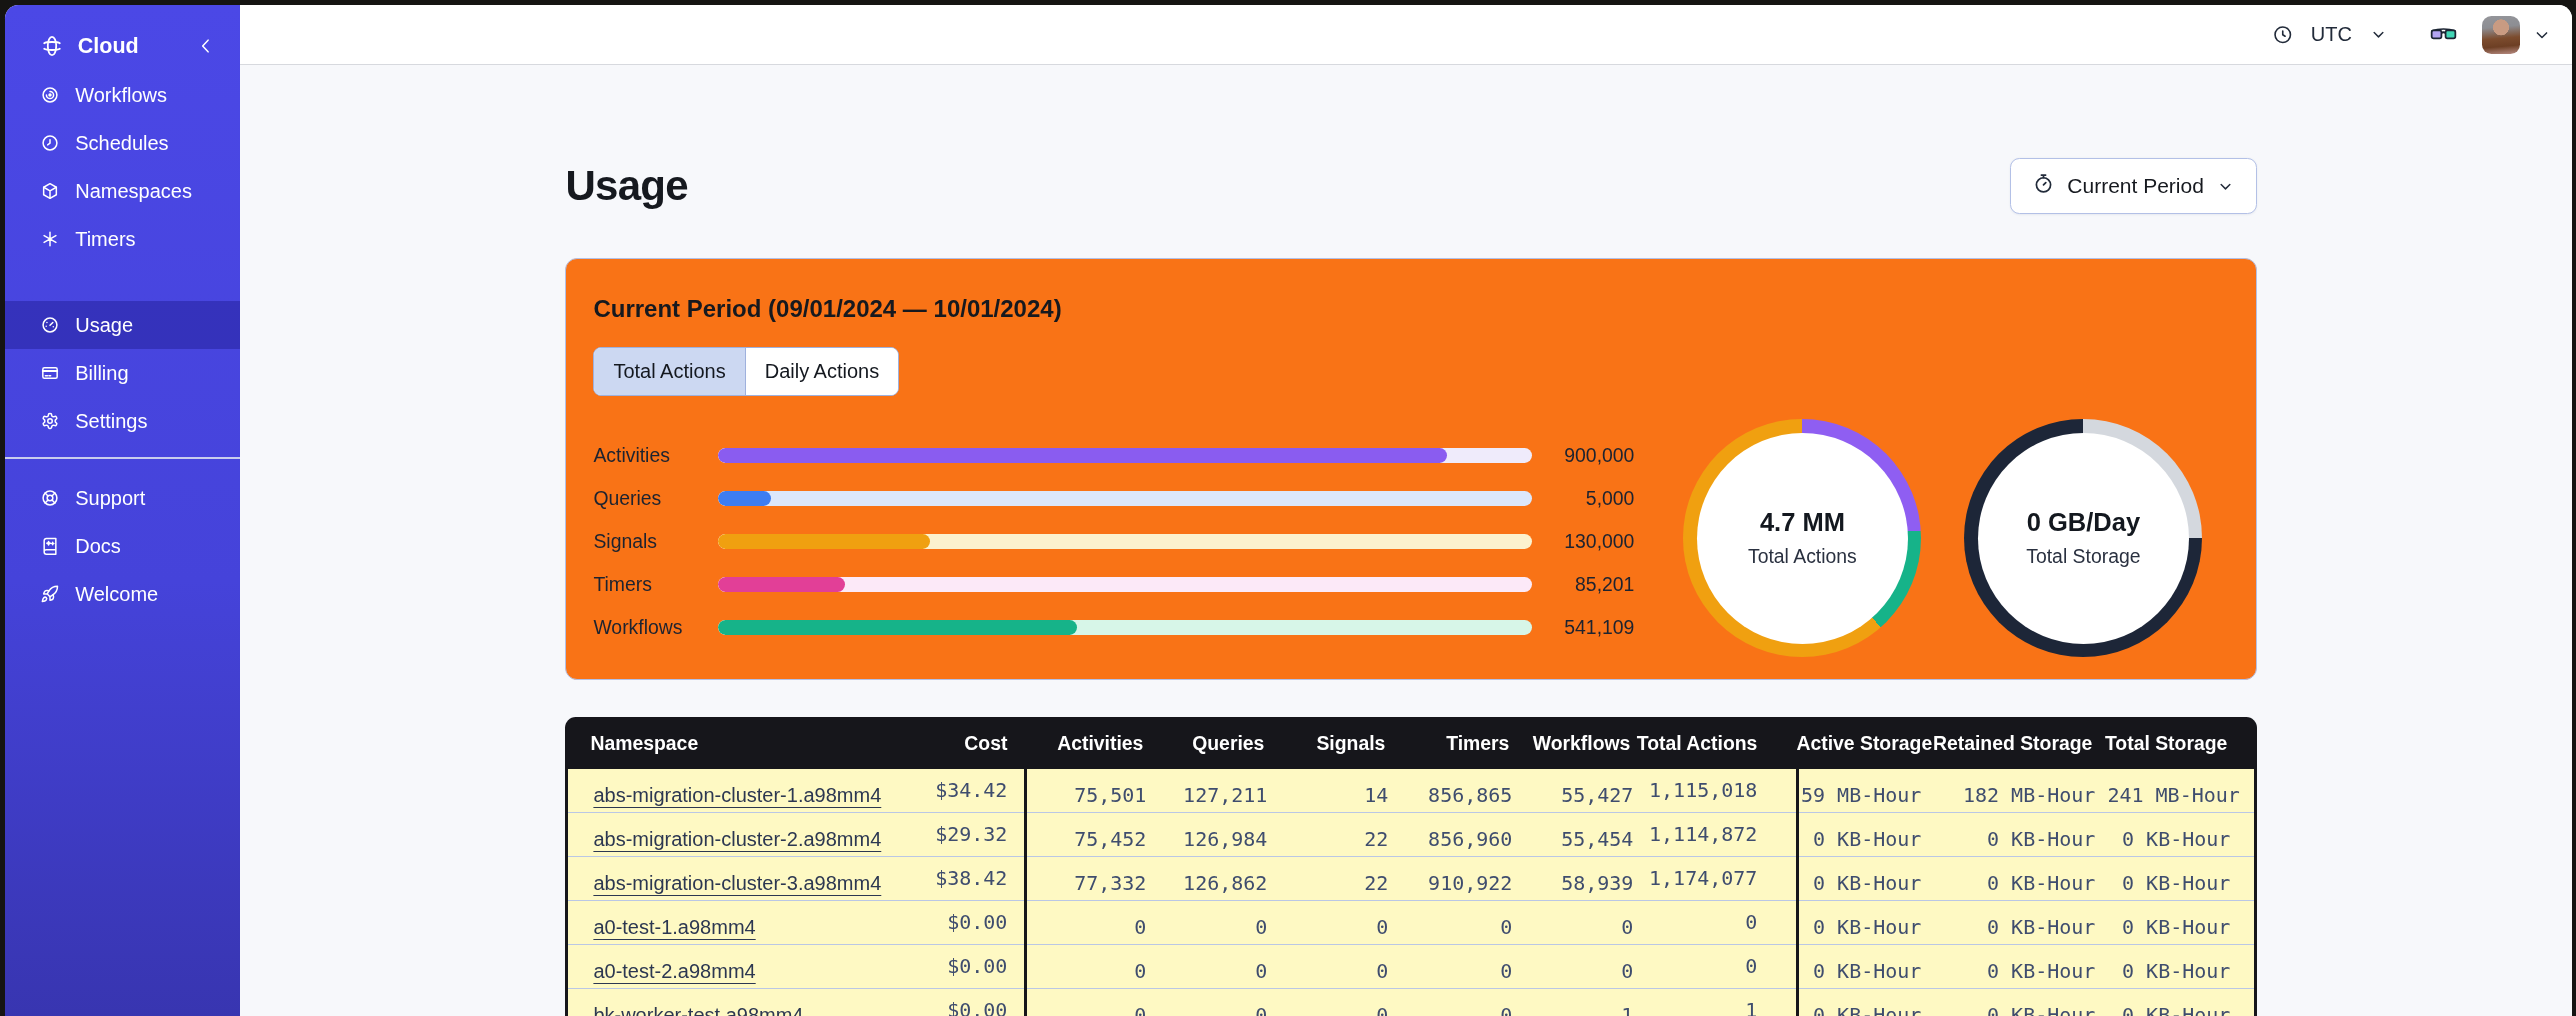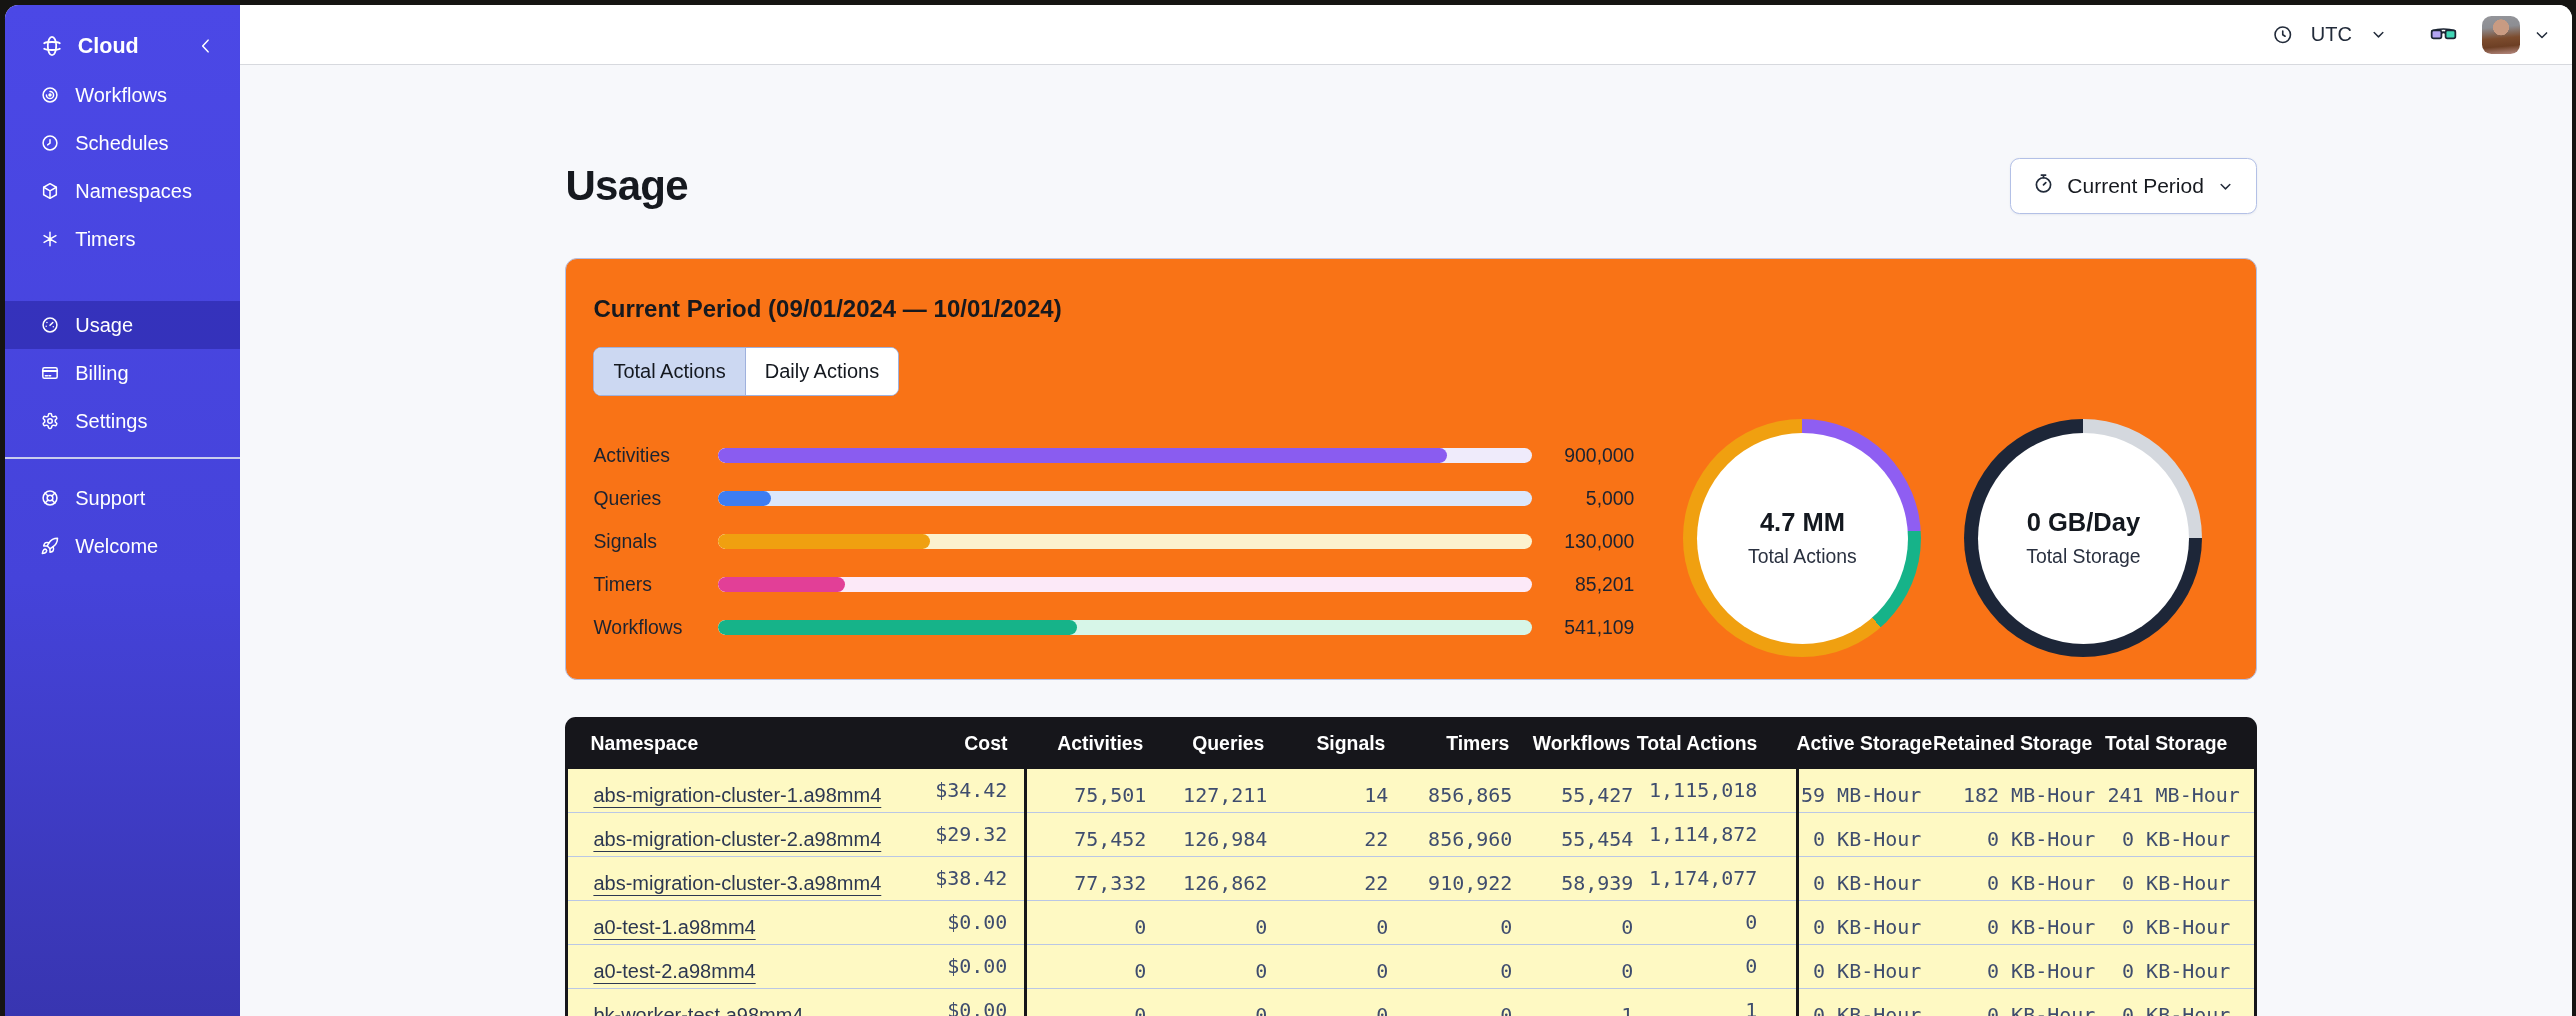--- a/index.html
+++ b/index.html
@@ -191,20 +191,29 @@
               <circle cx="12" cy="12" r="8.3"></circle>
               <circle cx="12" cy="12" r="3.4"></circle>
               <path d="M6.1 6.1l3.5 3.5M14.4 14.4l3.5 3.5M17.9 6.1l-3.5 3.5M9.6 14.4l-3.5 3.5"></path>
             </svg>
           </span>
           <span>Support</span>
         </div>
         <div class="nav-item">
           <span class="nav-ic">
             <svg viewBox="0 0 24 24" fill="none" stroke="currentColor" stroke-width="1.8" stroke-linecap="round" stroke-linejoin="round">
+              <path d="M5 19.2V5.6A2.6 2.6 0 0 1 7.6 3H19v13.4H7.6A2.6 2.6 0 0 0 5 19.2zm0 0A2.6 2.6 0 0 0 7.6 21.8H19v-5.4"></path>
+              <path d="M10.3 6.6l.6 1.5 1.5.6-1.5.6-.6 1.5-.6-1.5-1.5-.6 1.5-.6zM15.2 7.6v3M13.7 9.1h3"></path>
+            </svg>
+          </span>
+          <span>Docs</span>
+        </div>
+        <div class="nav-item">
+          <span class="nav-ic">
+            <svg viewBox="0 0 24 24" fill="none" stroke="currentColor" stroke-width="1.8" stroke-linecap="round" stroke-linejoin="round">
               <path d="M4.7 16.3c-1.4 1.2-1.9 4.7-1.9 4.7s3.5-.5 4.7-1.9c.67-.79.66-2-.09-2.73a2 2 0 0 0-2.71-.07z"></path>
               <path d="M12 15.2l-3.2-3.2a20.8 20.8 0 0 1 1.9-3.7A12.2 12.2 0 0 1 21 2.6c0 2.6-.74 7.1-5.7 10.4a21 21 0 0 1-3.3 2.2z"></path>
               <path d="M8.8 12H4.4s.52-2.87 1.9-3.8c1.53-1 4.7 0 4.7 0M12 15.2v4.4s2.87-.52 3.8-1.9c1-1.53 0-4.7 0-4.7"></path>
             </svg>
           </span>
           <span>Welcome</span>
         </div>
       </nav>
   </aside>
 

